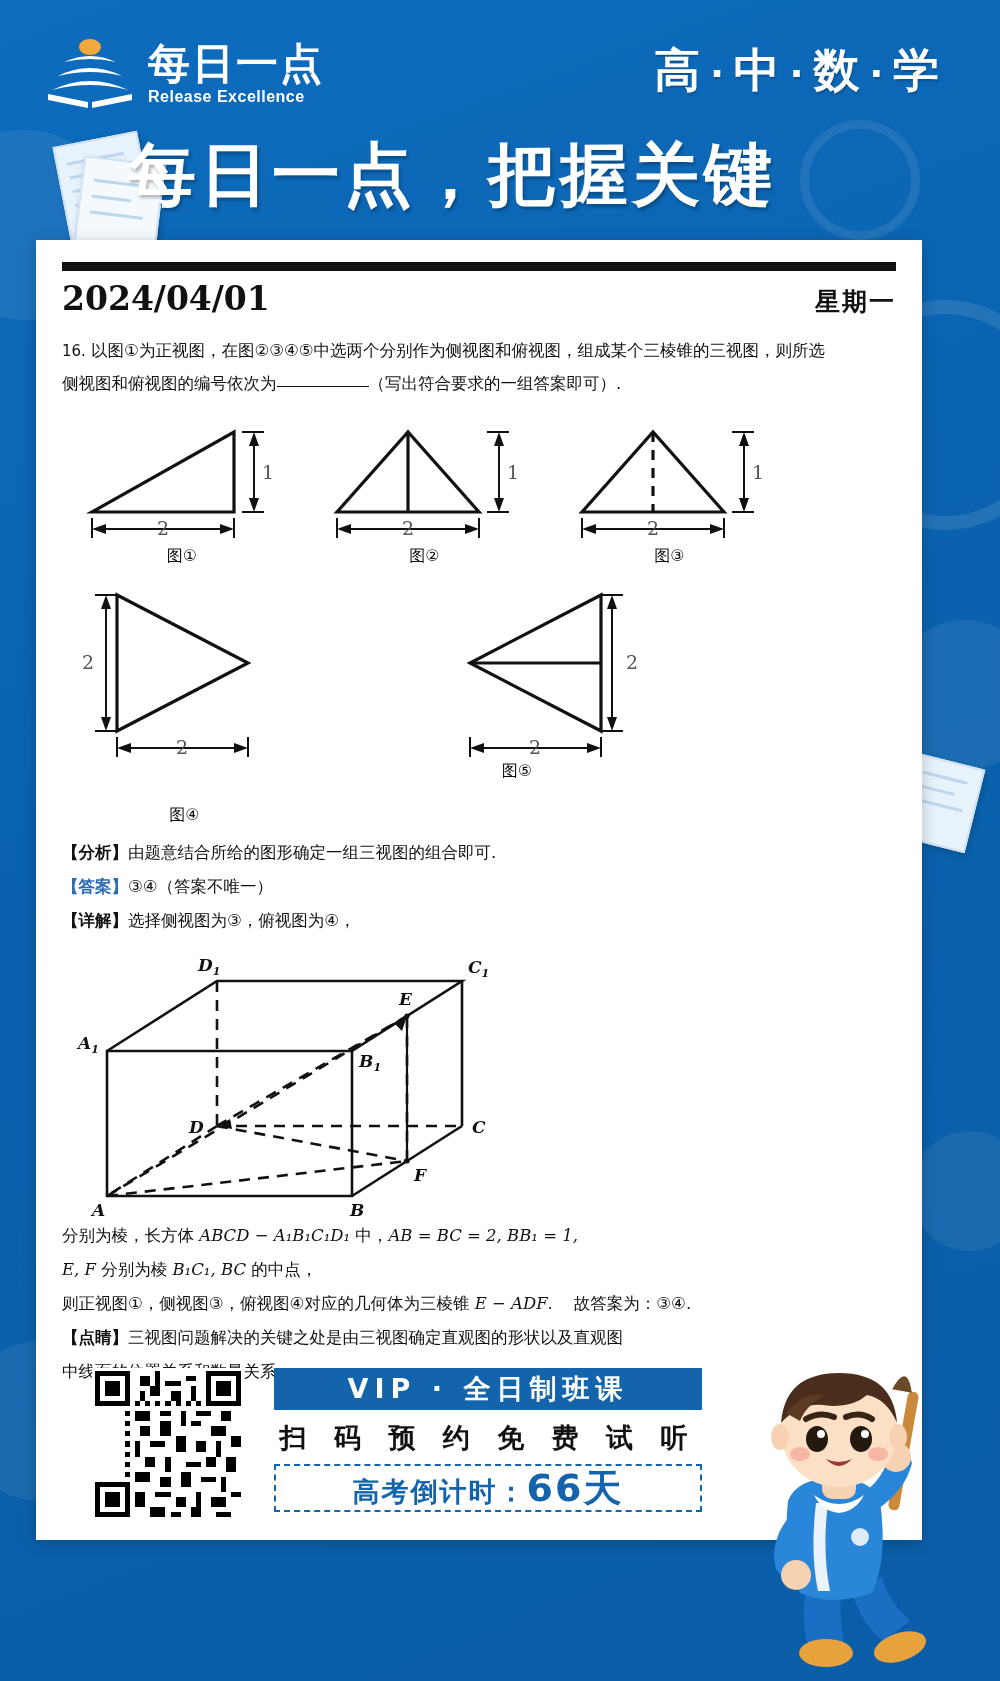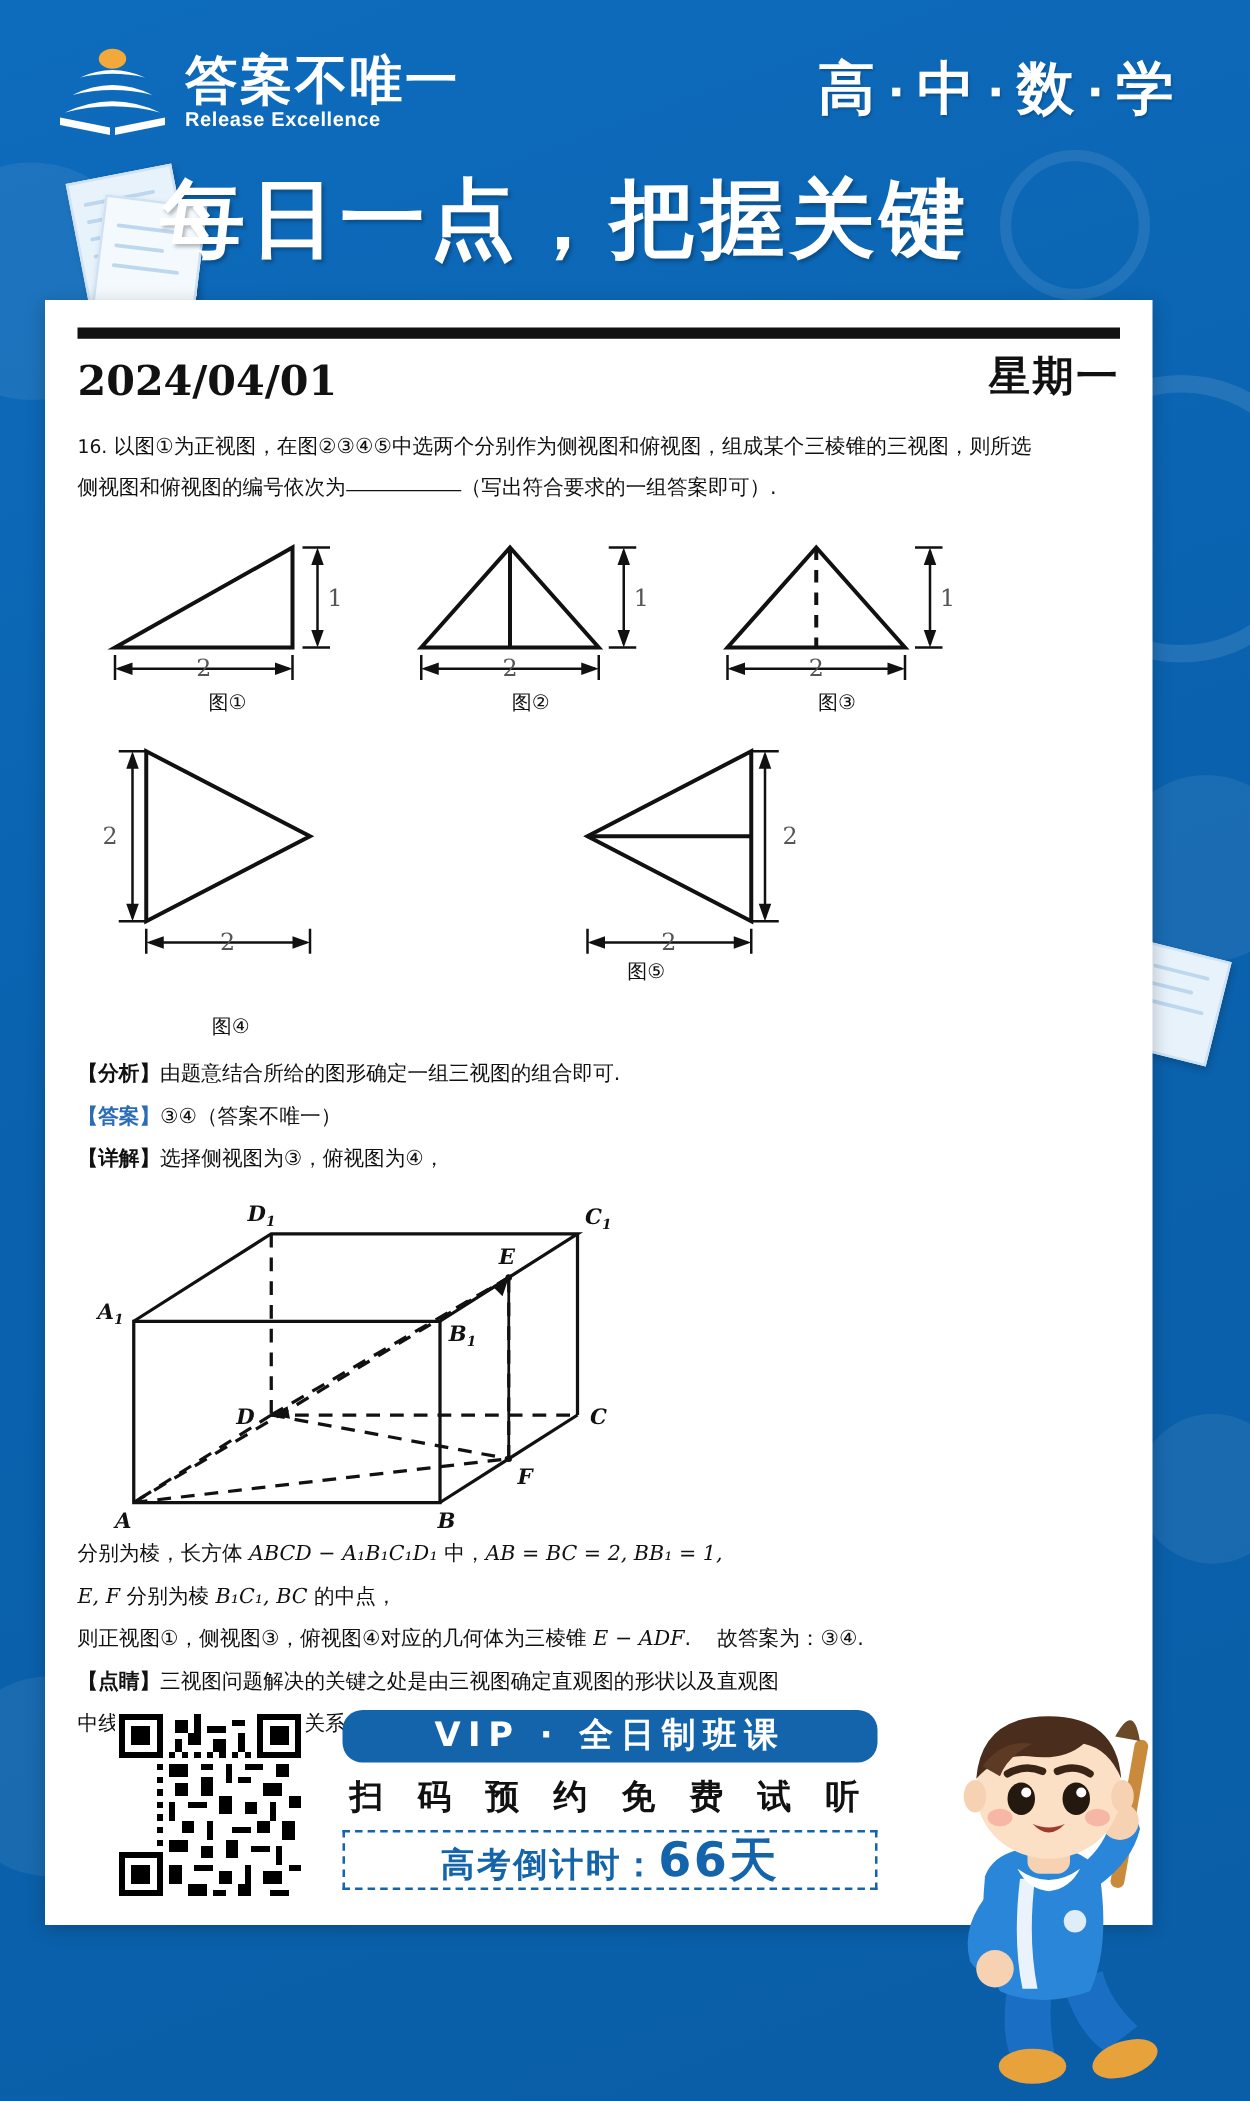--- a/index.html
+++ b/index.html
@@ -63,21 +63,21 @@
   .date-row {
     display: flex; justify-content: space-between; align-items: flex-end;
     margin-top: 8px; padding-bottom: 4px;
   }
   .date-text {
     font-family: "DejaVu Serif", "Liberation Serif", serif;
     font-size: 33px; font-weight: 700; color: #111; letter-spacing: 0px;
   }
   .weekday {
     font-family: "DejaVu Serif", "Liberation Serif", serif;
-    font-size: 33px; font-weight: 700; color: #111; letter-spacing: 2px;
+    font-size: 25px; font-weight: 700; color: #111; letter-spacing: 2px;
   }
 
   .qtext {
     font-family: "DejaVu Sans", "Liberation Sans", sans-serif;
     font-size: 16.5px; color: #111; line-height: 2.0; margin-top: 12px;
   }
   .qtext .qnum { font-size: 15px; }
   .blank-line { display: inline-block; width: 92px; border-bottom: 1.6px solid #111; vertical-align: 2px; }
 
   
@@ -98,21 +98,20 @@
   .promo { position: absolute; left: 36px; top: 1360px; width: 886px; height: 190px; }
   .qr {
     position: absolute; left: 56px; top: 8px; width: 152px; height: 152px;
     background: #fff; padding: 3px;
   }
   .vip-bar {
     position: absolute; left: 238px; top: 8px; width: 428px; height: 42px;
     background: #1464ab; color: #fff; font-weight: 700; font-size: 27px;
     letter-spacing: 6px; text-align: center; line-height: 42px;
     font-family: "DejaVu Sans", "Liberation Sans", sans-serif;
-    border-radius: 16px;
   }
   .scan-line {
     position: absolute; left: 238px; top: 58px; width: 428px; height: 40px;
     color: #111; font-weight: 700; font-size: 27px; letter-spacing: 9px;
     text-align: center; line-height: 40px;
     font-family: "DejaVu Sans", "Liberation Sans", sans-serif;
   }
   .countdown {
     position: absolute; left: 238px; top: 104px; width: 428px; height: 48px;
     border: 2px dashed #1464ab; color: #1464ab; font-weight: 700;
@@ -162,21 +161,21 @@
         <svg width="92" height="72" viewBox="0 0 92 72" aria-hidden="true">
           <ellipse cx="46" cy="9" rx="11" ry="8" fill="#f2a93b"></ellipse>
           <path d="M20 24 Q46 12 72 24 Q46 18 20 24 Z" fill="#ffffff"></path>
           <path d="M14 38 Q46 22 78 38 Q46 30 14 38 Z" fill="#ffffff"></path>
           <path d="M8 52 Q46 34 84 52 Q46 42 8 52 Z" fill="#ffffff"></path>
           <path d="M4 56 L44 64 L44 70 L4 62 Z" fill="#ffffff"></path>
           <path d="M88 56 L48 64 L48 70 L88 62 Z" fill="#ffffff"></path>
         </svg>
       </div>
       <div>
-        <div class="logo-text-cn">答案不唯一</div>
+        <div class="logo-text-cn">每日一点</div>
         <div class="logo-text-en">Release Excellence</div>
       </div>
     </div>
 
     <div class="subject">高·中·数·学</div>
     <div class="slogan">每日一点，把握关键</div>
   </div>
 
   <div class="sheet">
     <div class="sheet-inner">

